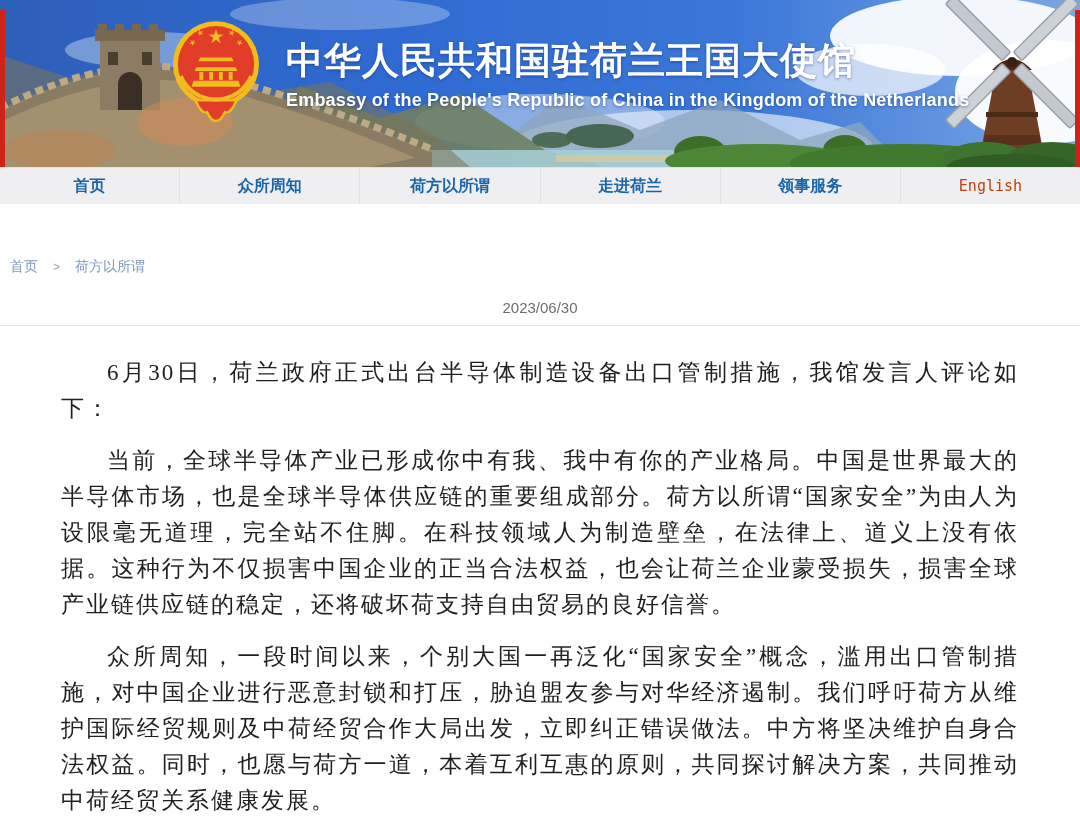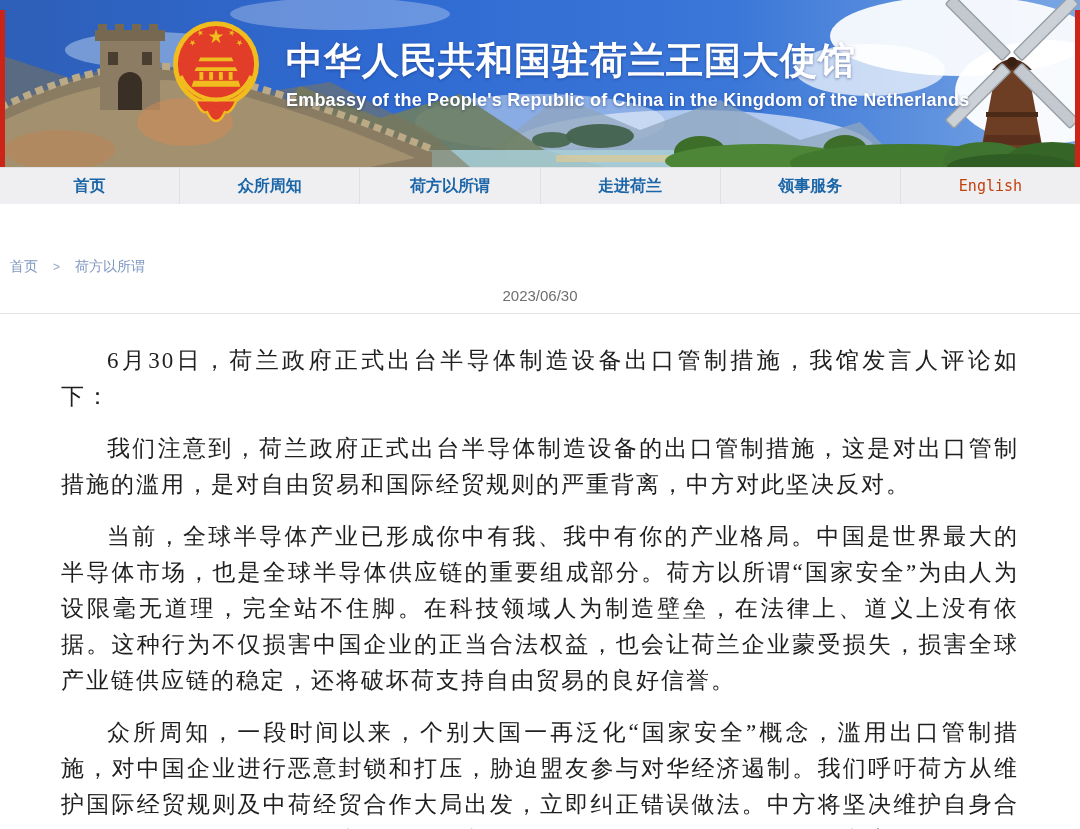--- a/index.html
+++ b/index.html
@@ -30,21 +30,21 @@
   .nav a:last-child{border-right:none;}
   .nav a.en{font-family:"DejaVu Sans Mono","Liberation Mono",monospace;font-weight:normal;color:#c2410c;font-size:15px;}
   
   .breadcrumb{margin:54px 0 0 10px;display:flex;align-items:center;gap:15px;
     font-size:14px;color:#7e97c0;}
   .breadcrumb a{color:#7e97c0;text-decoration:none;cursor:pointer;}
   .breadcrumb .sep{color:#93a7c6;font-size:12px;font-family:"Liberation Sans",sans-serif;}
   
   .article-title{margin:57px auto 0 auto;text-align:center;font-size:18px;font-weight:bold;
     color:#1c1c1c;letter-spacing:.5px;}
-  .article-date{margin-top:11px;text-align:center;font-size:15px;color:#6e6e6e;
+  .article-date{margin-top:23px;text-align:center;font-size:15px;color:#6e6e6e;
     font-family:"Liberation Sans","DejaVu Sans",sans-serif;}
   .divider{border:none;border-top:1px solid #e4e4e6;margin:9px 0 0 0;width:100%;}
   .body-text{padding:13px 45px 0 45px;}
   .body-text p{margin:16px;text-indent:2em;font-size:23px;line-height:36px;color:#1f1f1f;
     letter-spacing:2px;text-align:justify;}
 </style>
 </head>
 <body>
 
 <header class="banner">
@@ -176,17 +176,16 @@
   <a>首页</a>
   <span class="sep">&gt;</span>
   <a>荷方以所谓</a>
 </div>
 
 <main>
   <div class="article-date">2023/06/30</div>
   <hr class="divider">
   <div class="body-text">
     <p>6月30日，荷兰政府正式出台半导体制造设备出口管制措施，我馆发言人评论如下：</p>
-    <p>我们注意到，荷兰政府正式出台半导体制造设备的出口管制措施，这是对出口管制措施的滥用，是对自由贸易和国际经贸规则的严重背离，中方对此坚决反对。</p>
     <p>当前，全球半导体产业已形成你中有我、我中有你的产业格局。中国是世界最大的半导体市场，也是全球半导体供应链的重要组成部分。荷方以所谓“国家安全”为由人为设限毫无道理，完全站不住脚。在科技领域人为制造壁垒，在法律上、道义上没有依据。这种行为不仅损害中国企业的正当合法权益，也会让荷兰企业蒙受损失，损害全球产业链供应链的稳定，还将破坏荷支持自由贸易的良好信誉。</p>
     <p>众所周知，一段时间以来，个别大国一再泛化“国家安全”概念，滥用出口管制措施，对中国企业进行恶意封锁和打压，胁迫盟友参与对华经济遏制。我们呼吁荷方从维护国际经贸规则及中荷经贸合作大局出发，立即纠正错误做法。中方将坚决维护自身合法权益。同时，也愿与荷方一道，本着互利互惠的原则，共同探讨解决方案，共同推动中荷经贸关系健康发展。</p>
   </div>
 </main>
 
 </body></html>

